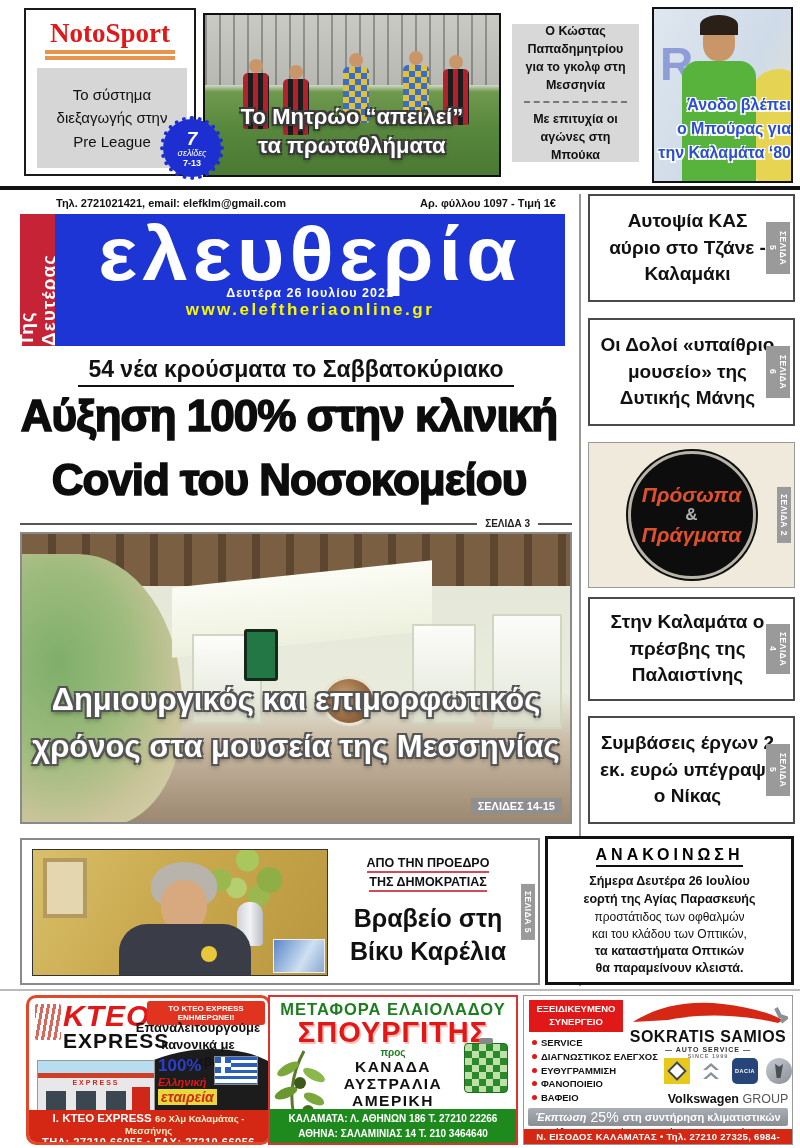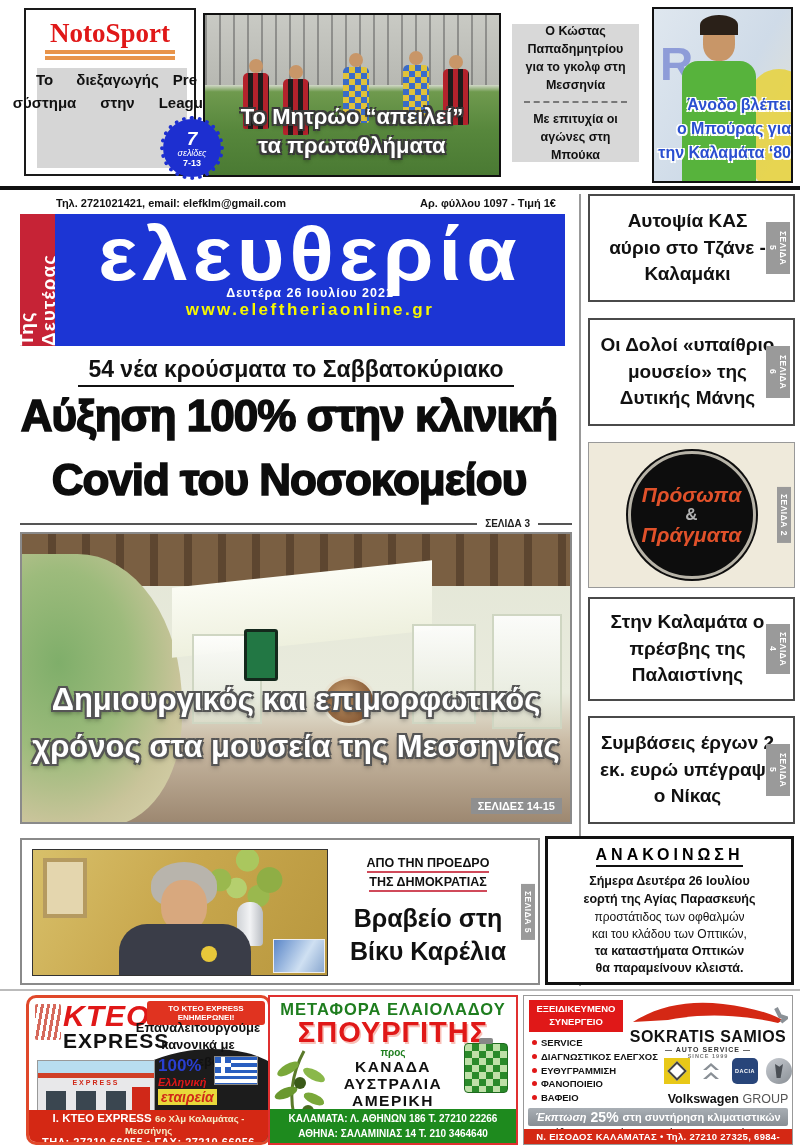--- a/index.html
+++ b/index.html
@@ -4,21 +4,21 @@
 <style>
   * { margin:0; padding:0; box-sizing:border-box; }
   html,body { background:#e9e9e9; }
   body { font-family:"Liberation Sans", sans-serif; }
   .page { position:relative; width:800px; height:1148px; margin:0 auto; background:#fff; overflow:hidden; }
 
   
   .notosport { position:absolute; left:24px; top:8px; width:172px; height:168px; border:2px solid #1a1a1a; background:#fff; }
   .ns-brand { margin-top:8px; text-align:center; font-family:"Liberation Serif", serif; font-weight:bold; font-size:27px; color:#e01818; }
   .ns-rule { width:130px; height:4px; background:#e8944a; margin:1px auto 0; box-shadow:0 6px 0 #e8944a; }
-  .ns-teaser { position:absolute; left:11px; top:58px; width:150px; height:100px; background:#d6d6d6; display:flex; flex-direction:row; justify-content:center; text-align:center; font-weight:bold; font-size:15px; color:#111; line-height:1.55; }
+  .ns-teaser { position:absolute; left:11px; top:58px; width:150px; height:100px; background:#d6d6d6; display:flex; flex-direction:column; justify-content:center; text-align:center; font-weight:normal; font-size:15px; color:#111; line-height:1.55; }
   .badge7 { position:absolute; left:160px; top:116px; width:64px; height:64px; z-index:5; }
   .badge7 .spikes { position:absolute; inset:0; border-radius:50%; border:4px dotted #1d2fd0; }
   .badge7 .core { position:absolute; inset:3px; border-radius:50%; background:#1d2fd0; color:#fff; display:flex; flex-direction:column; align-items:center; justify-content:center; line-height:1; }
   .badge7 .b-top { font-size:19px; font-weight:bold; font-style:italic; }
   .badge7 .b-mid { font-size:9px; font-style:italic; margin-top:1px; }
   .badge7 .b-bot { font-size:9px; font-weight:bold; margin-top:1px; }
 
   .football { position:absolute; left:203px; top:13px; width:298px; height:164px; border:2px solid #111; overflow:hidden;
     background:linear-gradient(180deg, #d8d8d4 0%, #cfd0c8 38%, #e4e4de 43%, #6f9a4e 48%, #57873c 72%, #4a7a33 100%); }
   .stand { position:absolute; left:0; top:0; width:100%; height:44%;
@@ -177,21 +177,21 @@
   .lg-renault i { width:14px; height:14px; background:#fff; transform:rotate(45deg); border:2px solid #444; }
   .lg-citroen { flex-direction:column; gap:2px; }
   .lg-citroen i { width:16px; height:7px; clip-path:polygon(0 100%, 50% 0, 100% 100%, 78% 100%, 50% 42%, 22% 100%); background:#8a9096; }
   .lg-dacia { background:#28457a; border-radius:5px; color:#fff; font-size:5.5px; font-weight:bold; letter-spacing:.5px; }
   .lg-peugeot { background:linear-gradient(145deg,#c8ccd2,#8a9096); border-radius:50%; }
   .lg-peugeot i { width:8px; height:14px; clip-path:polygon(20% 100%, 0 0, 55% 20%, 100% 0, 70% 100%); background:#4a4f55; }
   .sm-vw { position:absolute; left:140px; top:96px; width:128px; text-align:center; font-size:12.5px; color:#111; }
   .sm-vw b { font-weight:bold; } .sm-vw span { color:#555; }
   .sm-discount { position:absolute; left:4px; top:112px; width:260px; height:18px; background:linear-gradient(180deg,#a8aeb4,#888e94); color:#fff; display:flex; align-items:center; justify-content:center; gap:4px; border-radius:2px; }
   .sm-discount .d1 { font-size:11px; font-weight:bold; font-style:italic; }
-  .sm-discount .d2 { font-size:14px; font-weight:bold; }
+  .sm-discount .d2 { font-size:14px; font-weight:normal; }
   .sm-discount .d3 { font-size:11px; font-weight:bold; }
   .sm-staff { position:absolute; left:0; top:131px; width:100%; text-align:center; font-size:9px; font-weight:bold; color:#111; }
   .sm-foot { position:absolute; left:0; bottom:0; width:100%; height:15px; background:#d42814; color:#fff; font-size:9.5px; font-weight:bold; text-align:center; line-height:15px; letter-spacing:.3px; }
 </style>
 </head>
 <body>
 
 <div class="page">
 
   <div class="notosport">

